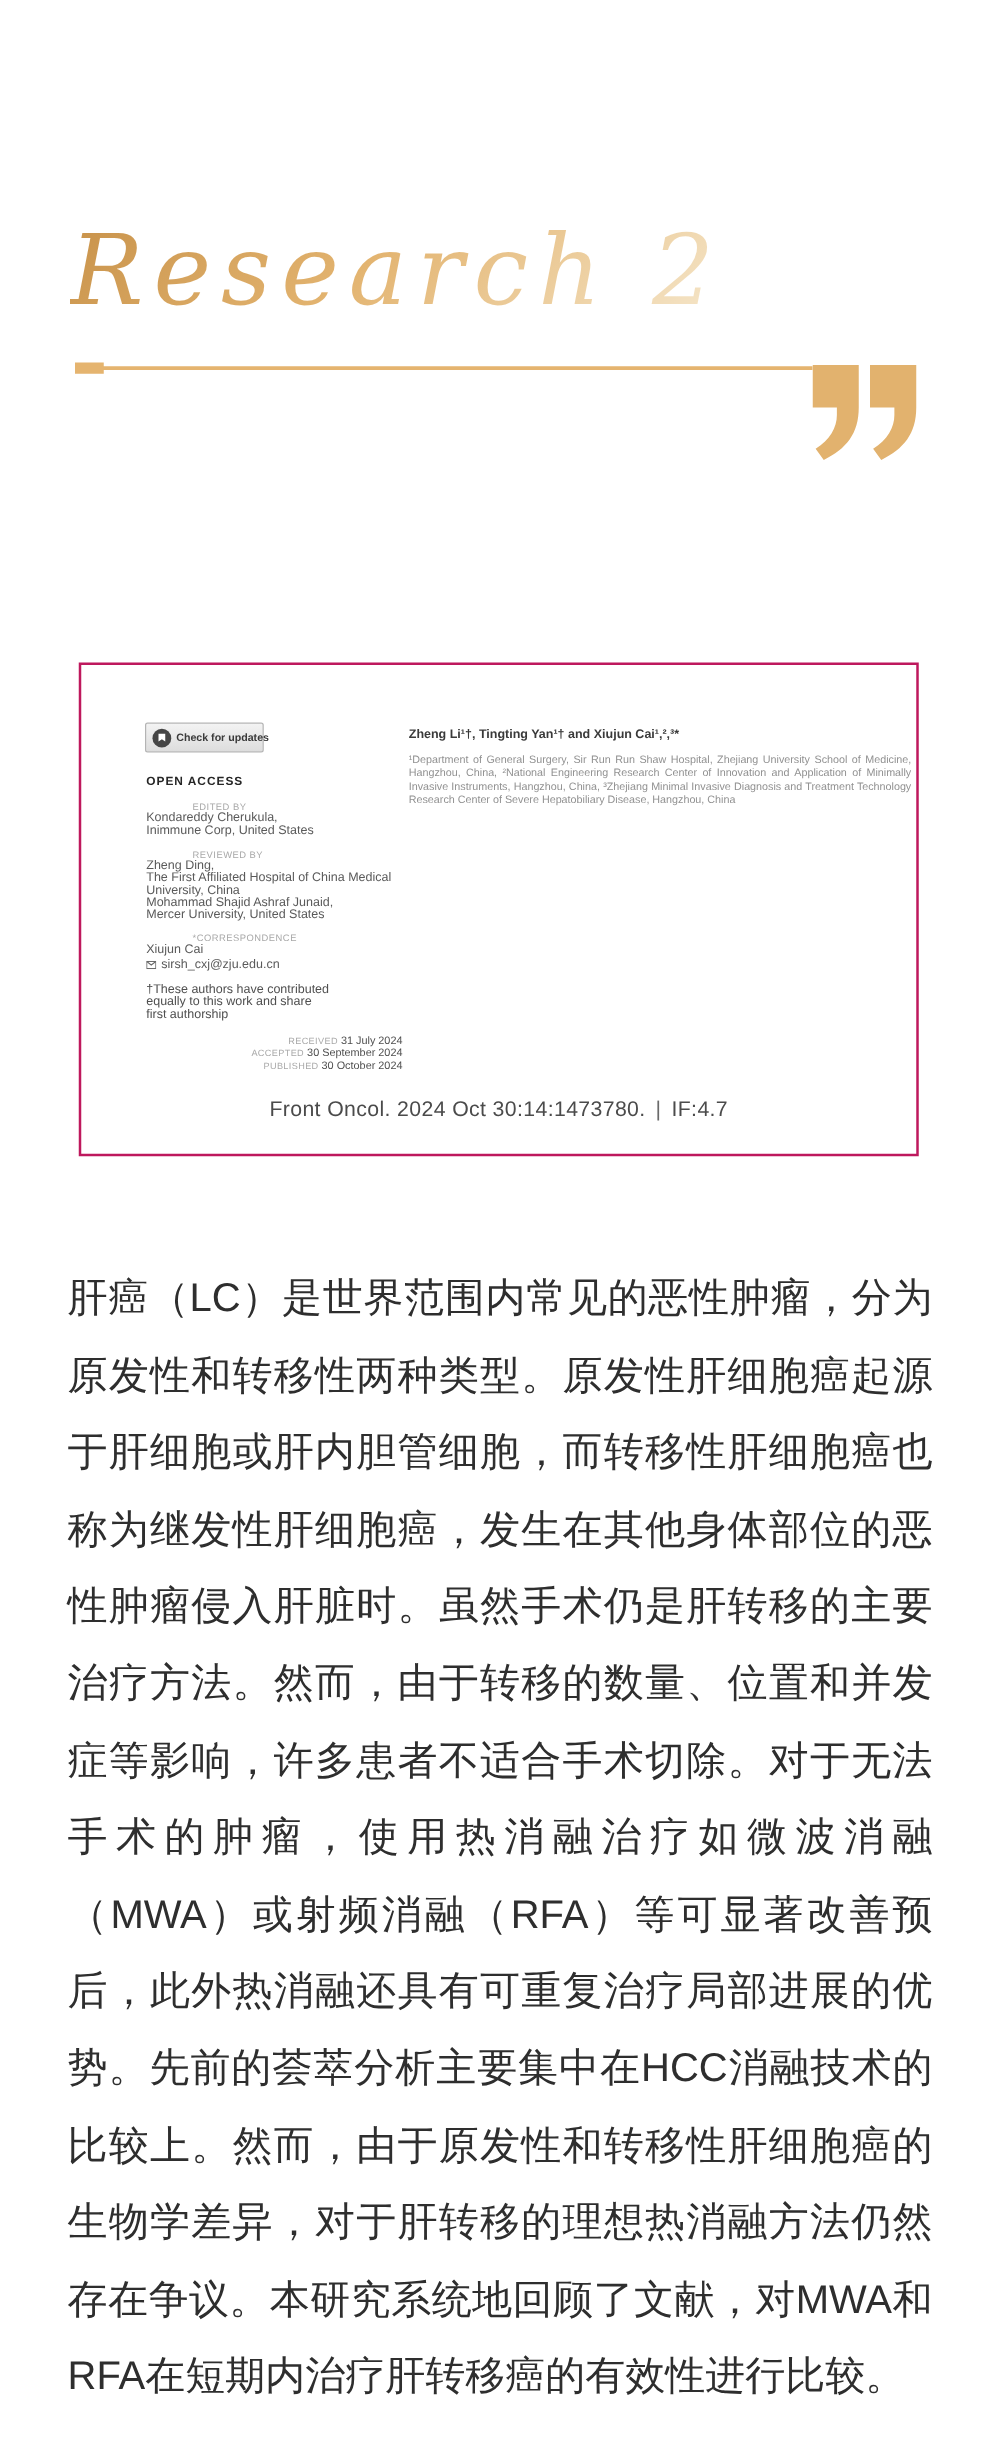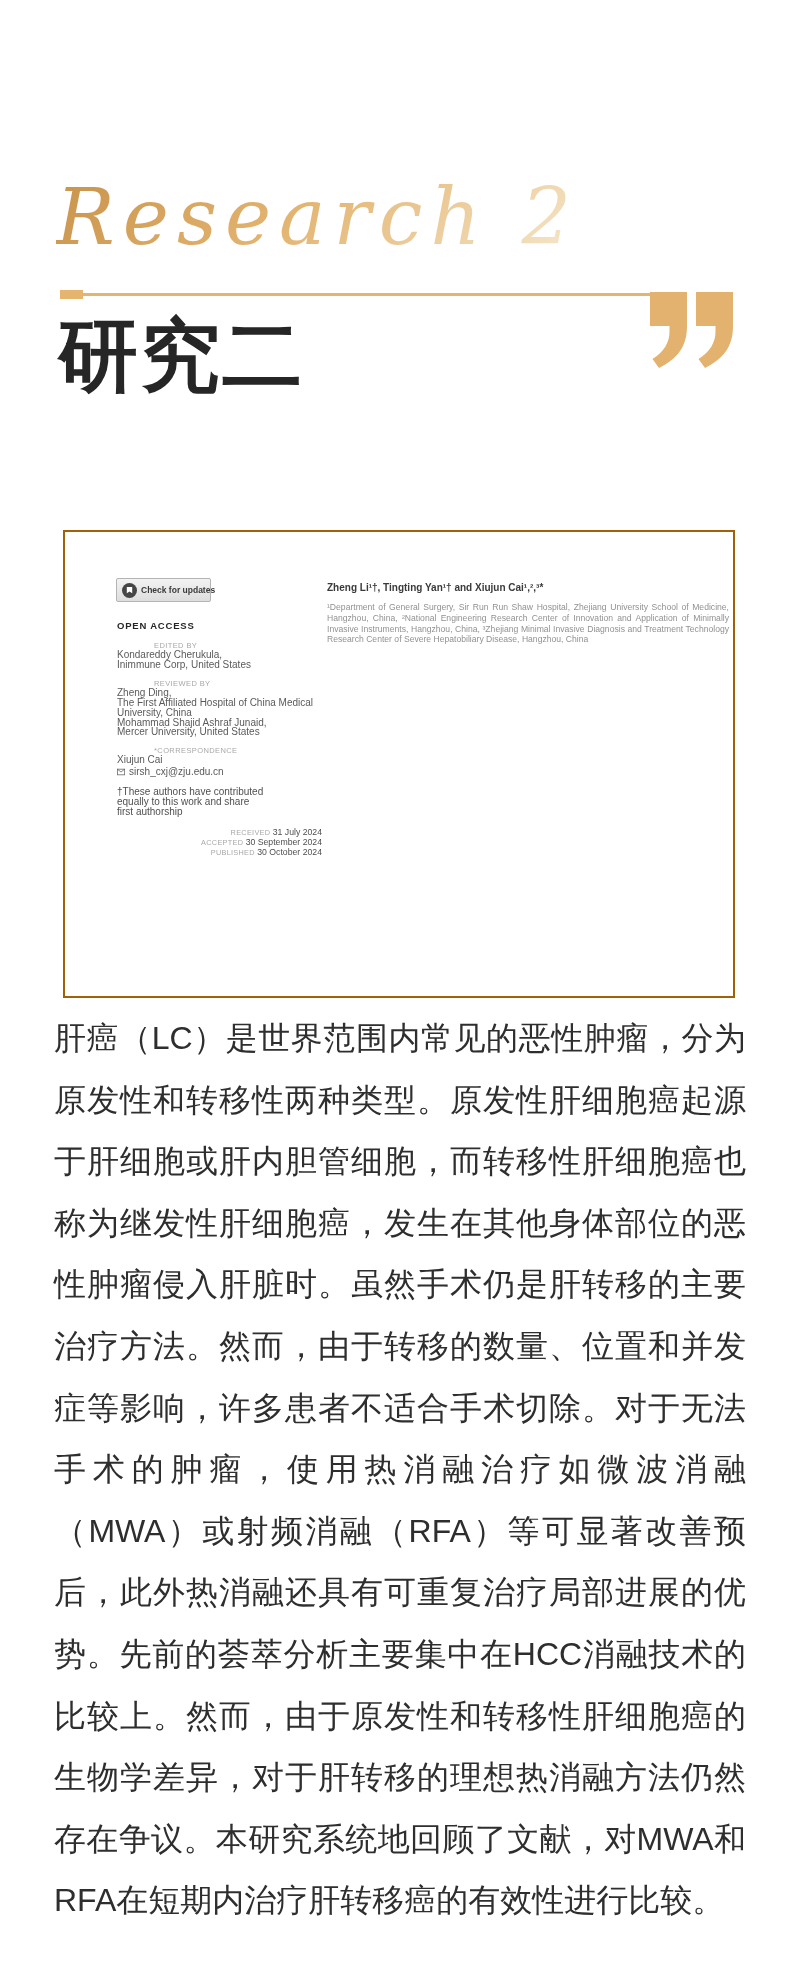--- a/index.html
+++ b/index.html
@@ -55,22 +55,22 @@
     font-size: 80px;
     letter-spacing: 2px;
     color: #262626;
     line-height: 1.2;
   }
 
   
   .paper-card {
     position: absolute;
     left: 63px; top: 530px;
-    width: 672px; height: 468px;
-    border: 2px solid #a16207;
+    width: 672px; height: 395px;
+    border: 2px solid #be185d;
     background: #ffffff;
   }
   .cfu-badge {
     position: absolute;
     left: 51px; top: 46px;
     width: 95px; height: 24px;
     background: linear-gradient(#f3f3f3, #ddd);
     border: 1px solid #b4b4b4;
     border-radius: 2px;
     display: flex; align-items: center;
@@ -158,21 +158,20 @@
   <div class="script-title">Research 2</div>
 
   <div class="rule-block"></div>
   <div class="rule-line"></div>
 
   <svg class="quote-mark" viewBox="0 0 88 76" xmlns="http://www.w3.org/2000/svg">
     <path fill="#E2B26E" d="M0 0 H37 V34 C37 55 27 67 9 76 L2.5 67 C14 60 19.5 50 19.5 40 V34 H0 Z"></path>
     <path fill="#E2B26E" d="M46 0 H83 V34 C83 55 73 67 55 76 L48.5 67 C60 60 65.5 50 65.5 40 V34 H46 Z"></path>
   </svg>
 
-  <h1 class="zh-title">研究二</h1>
 
   <div class="paper-card">
 
     <div class="cfu-badge">
       <span class="cfu-circle">
         <svg width="9" height="9" viewBox="0 0 10 10">
             <path fill="#ffffff" d="M2 1 h6 v7 l-3 -2 l-3 2 Z"></path>
           </svg>
       </span>
       <span class="cfu-label">Check for updates</span>
@@ -213,17 +212,20 @@
         <div class="date-row"><span class="meta-label-inline">ACCEPTED</span> <span>30 September 2024</span></div>
         <div class="date-row"><span class="meta-label-inline">PUBLISHED</span> <span>30 October 2024</span></div>
       </div>
     </div>
 
     <div class="right-col">
       <div class="paper-authors">Zheng Li¹†, Tingting Yan¹† and Xiujun Cai¹,²,³*</div>
       <div class="paper-affiliations">¹Department of General Surgery, Sir Run Run Shaw Hospital, Zhejiang University School of Medicine, Hangzhou, China, ²National Engineering Research Center of Innovation and Application of Minimally Invasive Instruments, Hangzhou, China, ³Zhejiang Minimal Invasive Diagnosis and Treatment Technology Research Center of Severe Hepatobiliary Disease, Hangzhou, China</div>
     </div>
 
+    <div class="citation-row">
+      <span>Front Oncol. 2024 Oct 30:14:1473780.</span><span class="sep">|</span><span>IF:4.7</span>
+    </div>
   </div>
 
   <div class="body-paragraph">肝癌（LC）是世界范围内常见的恶性肿瘤，分为原发性和转移性两种类型。原发性肝细胞癌起源于肝细胞或肝内胆管细胞，而转移性肝细胞癌也称为继发性肝细胞癌，发生在其他身体部位的恶性肿瘤侵入肝脏时。虽然手术仍是肝转移的主要治疗方法。然而，由于转移的数量、位置和并发症等影响，许多患者不适合手术切除。对于无法手术的肿瘤，使用热消融治疗如微波消融（MWA）或射频消融（RFA）等可显著改善预后，此外热消融还具有可重复治疗局部进展的优势。先前的荟萃分析主要集中在HCC消融技术的比较上。然而，由于原发性和转移性肝细胞癌的生物学差异，对于肝转移的理想热消融方法仍然存在争议。本研究系统地回顾了文献，对MWA和RFA在短期内治疗肝转移癌的有效性进行比较。</div>
 
 </div>
 
 </body></html>

